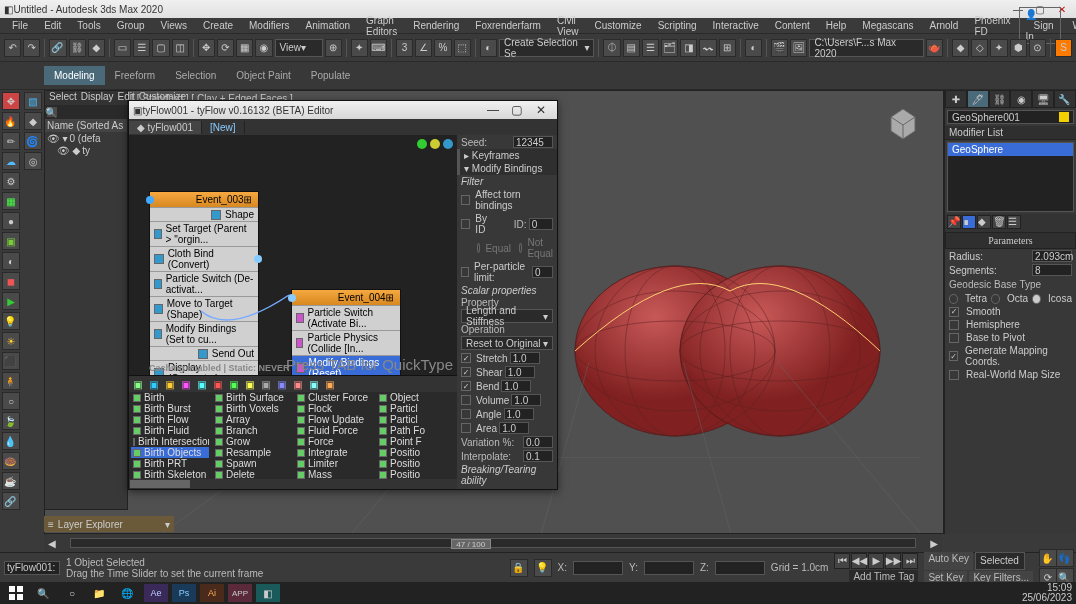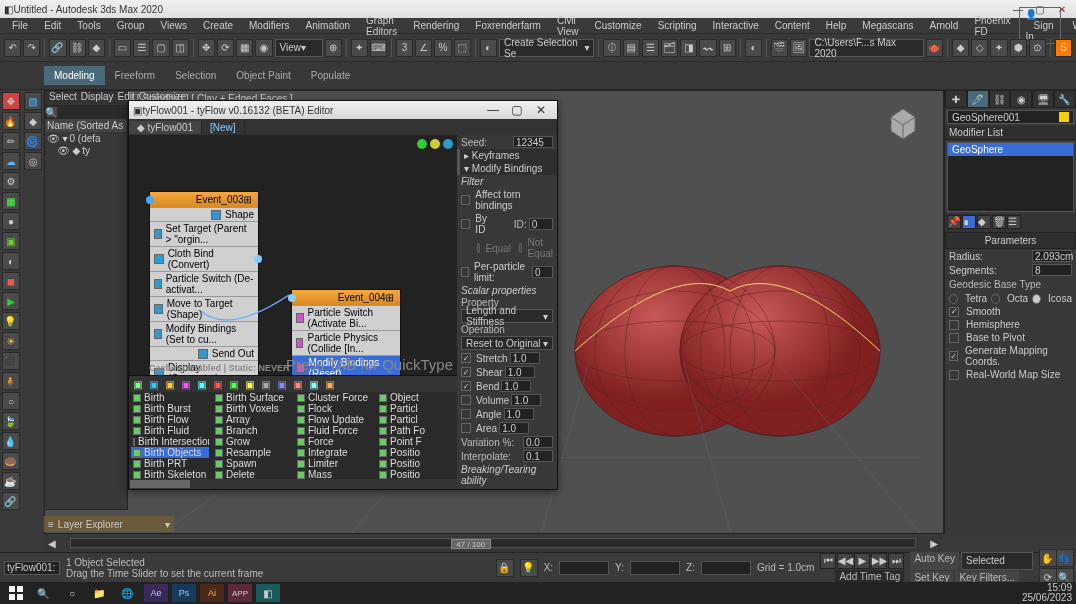--- a/index.html
+++ b/index.html
@@ -96,21 +96,21 @@
 .cmd-icons { height: 18px; display:flex; gap:0; background:#333; }
 .cmd-icons .ci { flex:1;height:18px;border:1px solid #222;display:flex;align-items:center;justify-content:center; }
 .cmd-name { height:14px;background:#222;border:1px solid #555;margin:2px;padding:0 4px;display:flex;align-items:center; }
 .cmd-name .cbox { width:10px;height:10px;background:#f5d000;margin-left:auto; }
 .mod-hdr { padding:1px 4px;background:#2f2f2f;border-bottom:1px solid #222; }
 .mod-list { height:70px;background:#222;margin:2px;border:1px solid #555; }
 .mod-list .mi { padding:1px 4px;background:#3a6cd8;color:#fff; }
 .cmd-tools { height:18px;display:flex;gap:1px;padding:1px 2px;background:#333; }
 .cmd-tools .ct { width:14px;height:14px;border:1px solid #222;background:#444; }
 .params { flex:1;overflow:auto; }
-.param-hdr { text-align:center;padding:2px;background:#2f2f2f;border:1px solid #222; }
+.param-hdr { text-align:center;padding:2px;background:#2f2f2f;border:1px solid #222;font-family:Liberation Serif, serif; }
 .param-row { display:flex;align-items:center;padding:1px 4px;gap:4px; }
 .param-row label { flex:1; }
 
 
 .scene-exp { position:absolute; top:90px; left:44px; width:84px; height:420px; background:#383838; border:1px solid #222; }
 .scene-exp .se-menu { height:14px;display:flex;gap:4px;padding:0 4px;background:#333; }
 .scene-exp .se-row { height:12px;padding:0 2px;display:flex;align-items:center;gap:2px; }
 .layer-exp { position:absolute; bottom:72px; left:44px; width:130px; height:16px; background:#6a5a3a; display:flex;align-items:center;padding:0 4px;gap:4px; }
 
 
@@ -827,21 +827,21 @@
       <div class="tb">◀◀</div>
       <div class="tb">▶</div>
       <div class="tb">▶▶</div>
       <div class="tb">⏭</div>
     </div>
     <span class="si" style="background:#2a2a2a;padding:1px 4px">Add Time Tag</span>
   </div>
   <div style="display:flex;flex-direction:column;gap:1px">
     <div style="display:flex;gap:2px">
         <span class="si" style="background:#444;padding:1px 4px">Auto Key</span>
-        <span class="combo" style="width:72px">
+        <span class="combo" style="width:50px">
           <span>Selected</span>
         </span>
       </div>
     <div style="display:flex;gap:2px">
         <span class="si" style="background:#444;padding:1px 4px">Set Key</span>
         <span class="si" style="background:#444;padding:1px 4px">Key Filters...</span>
       </div>
   </div>
   <div style="display:grid;grid-template-columns:16px 16px;gap:1px">
     <div class="tbtn">✋</div>

